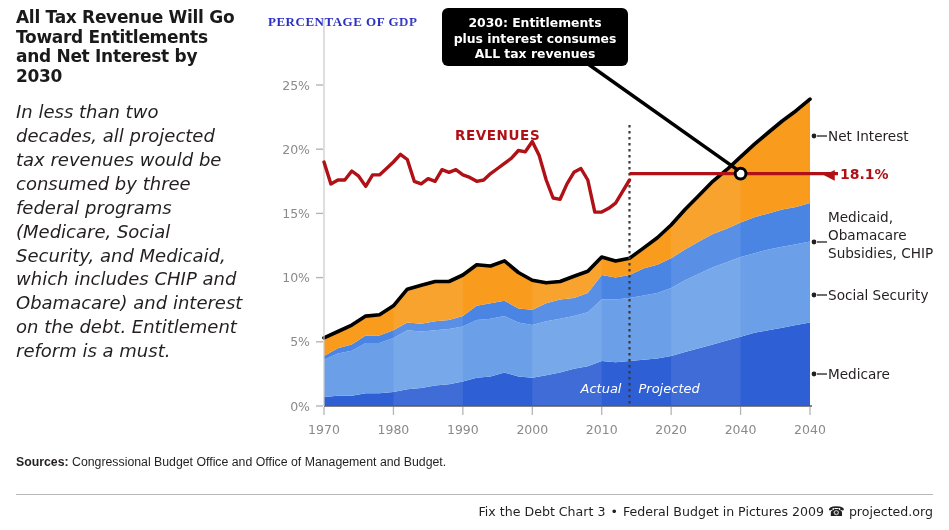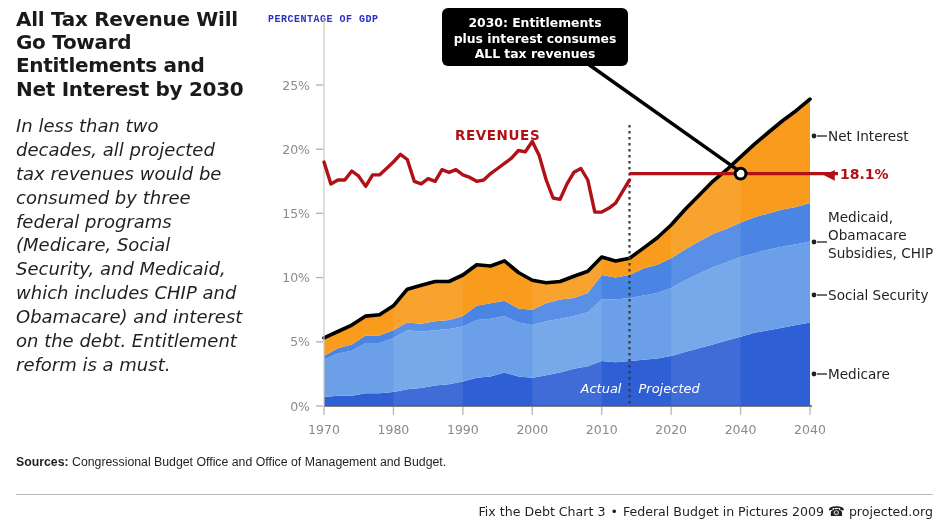--- a/index.html
+++ b/index.html
@@ -12,41 +12,41 @@
     overflow: hidden;
     position: relative;
   }
   #root { position: relative; width: 949px; height: 530px; }
 
   
   .left-col { position: absolute; left: 16px; top: 8px; width: 228px; }
   .headline {
     font-family: "DejaVu Sans", sans-serif;
     font-weight: bold;
-    font-size: 20px;
+    font-size: 17px;
     line-height: 1.16;
     letter-spacing: -0.3px;
     color: #1a1a1a;
     margin: 0 0 13px 0;
   }
   .deck {
     font-family: "DejaVu Sans", sans-serif;
     font-style: italic;
     font-size: 18px;
     line-height: 1.33;
     color: #231f20;
     margin: 0;
   }
 
   
   .chart-wrap { position: absolute; left: 256px; top: 0; width: 693px; height: 448px; }
   .pct-label {
     position: absolute; left: 12px; top: 14px;
-    font-family: Liberation Mono, monospace;
-    font-weight: bold; font-size: 10px;
+    font-family: Liberation Serif, serif;
+    font-weight: bold; font-size: 13px;
     letter-spacing: 0.5px;
     color: #2b30c4;
   }
   .plot { position: absolute; left: 0; top: 0; width: 693px; height: 448px; }
   .plot svg { display: block; }
 
   
   .axis-text {
     font-family: "DejaVu Sans", sans-serif;
     font-size: 12.5px;

